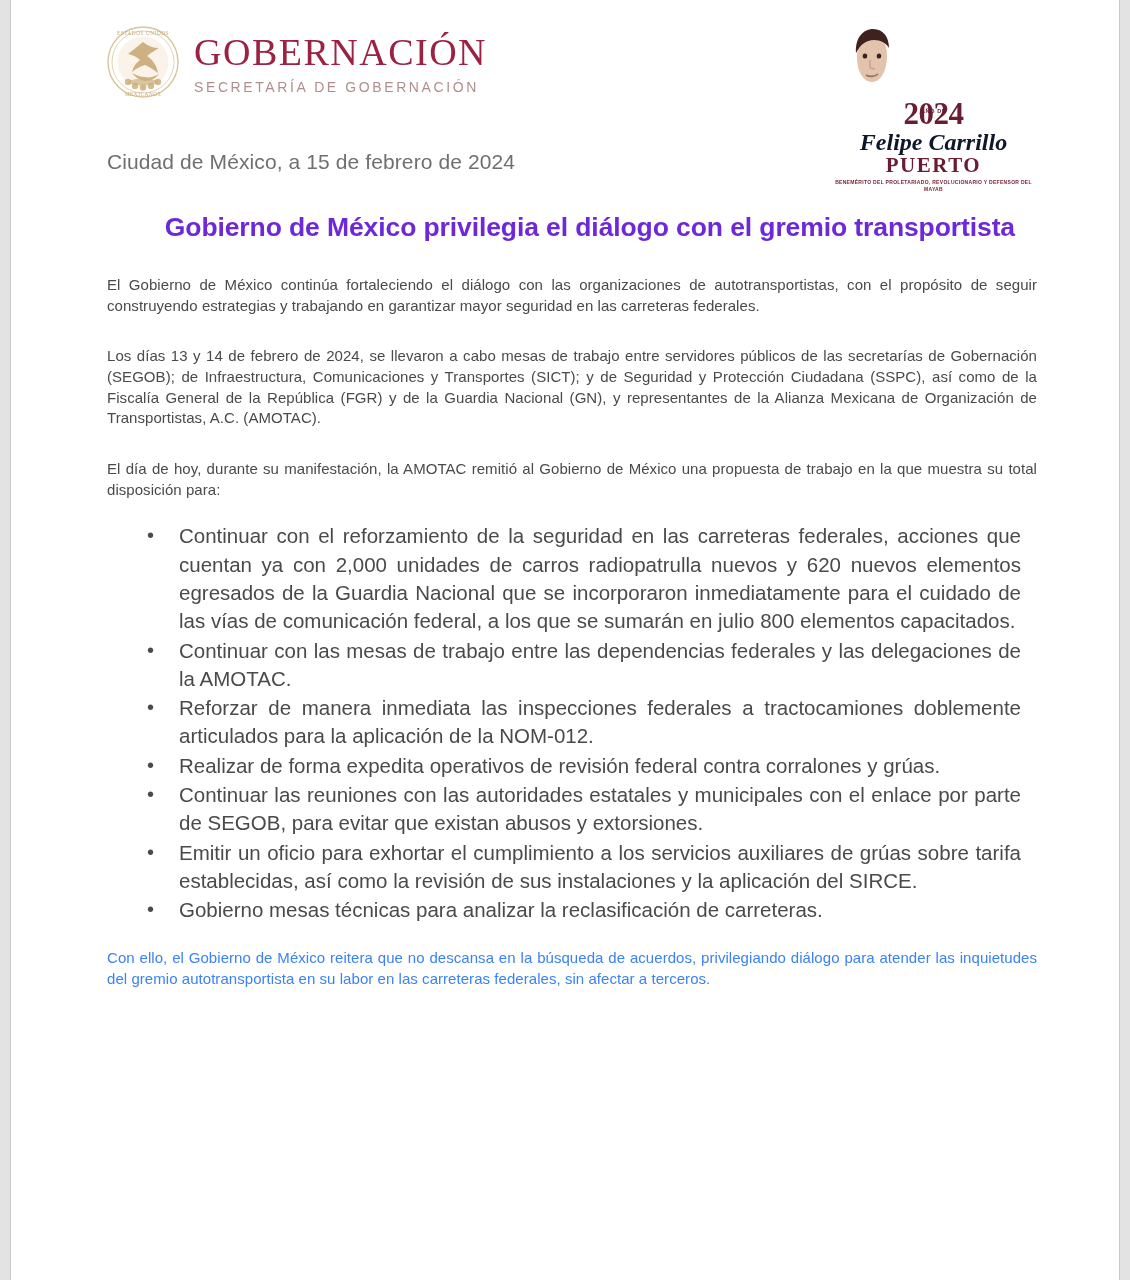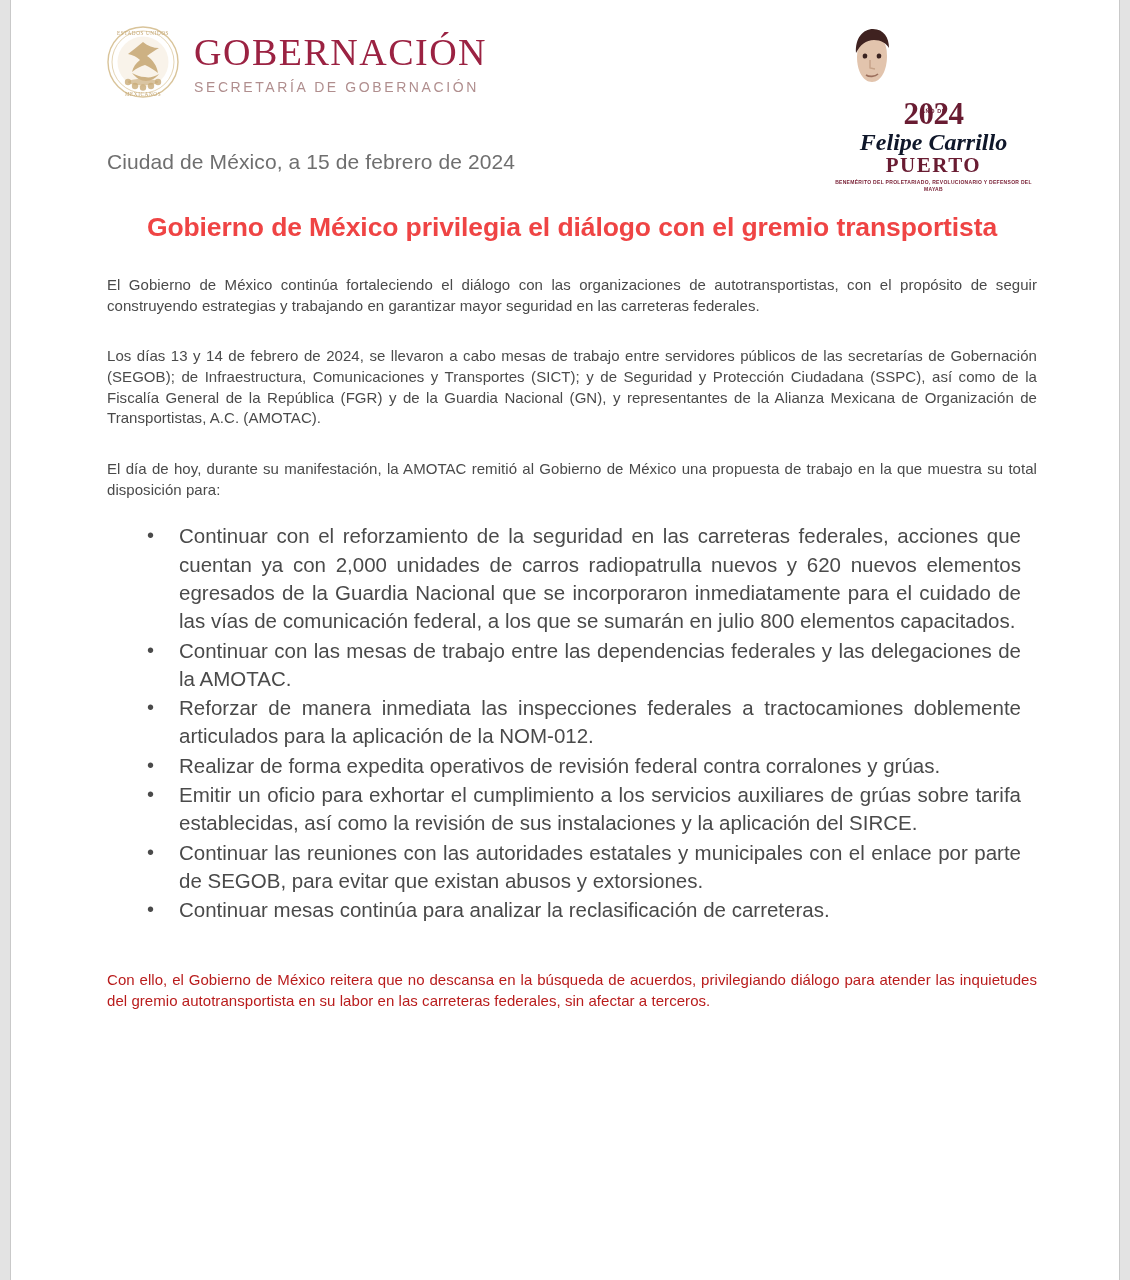--- a/index.html
+++ b/index.html
@@ -156,39 +156,39 @@
     padding: 0 82px 0 96px;
   }
   .dateline {
     font-size: 21px;
     color: #6f6f6f;
     margin-top: 10px;
     padding-right: 6px;
     letter-spacing: 0.1px;
   }
   .doc-title {
-    text-align: center;
+    text-align: right;
     font-size: 26.5px;
     font-weight: bold;
-    color: #ef4444;
+    color: #6d28d9;
     line-height: 1.32;
     margin: 36px 22px 16px 22px;
     letter-spacing: -0.1px;
   }
   p.para {
     text-align: justify;
     font-size: 15px;
     line-height: 1.38;
     color: #4a4a4a;
     margin: 30px 0 0 0;
     letter-spacing: 0.05px;
   }
   p.para.closing {
-    color: #b91c1c;
-    margin-top: 46px;
+    color: #3b82f6;
+    margin-top: 24px;
   }
   ul.bullets {
     list-style: none;
     margin: 22px 16px 0 0;
     padding: 0 0 0 72px;
   }
   ul.bullets li {
     position: relative;
     text-align: justify;
     font-size: 20.5px;
@@ -281,21 +281,21 @@
 
       <p class="para">El Gobierno de México continúa fortaleciendo el diálogo con las organizaciones de autotransportistas, con el propósito de seguir construyendo estrategias y trabajando en garantizar mayor seguridad en las carreteras federales.</p>
       <p class="para">Los días 13 y 14 de febrero de 2024, se llevaron a cabo mesas de trabajo entre servidores públicos de las secretarías de Gobernación (SEGOB); de Infraestructura, Comunicaciones y Transportes (SICT); y de Seguridad y Protección Ciudadana (SSPC), así como de la Fiscalía General de la República (FGR) y de la Guardia Nacional (GN), y representantes de la Alianza Mexicana de Organización de Transportistas, A.C. (AMOTAC).</p>
       <p class="para">El día de hoy, durante su manifestación, la AMOTAC remitió al Gobierno de México una propuesta de trabajo en la que muestra su total disposición para:</p>
 
       <ul class="bullets">
         <li>Continuar con el reforzamiento de la seguridad en las carreteras federales, acciones que cuentan ya con 2,000 unidades de carros radiopatrulla nuevos y 620 nuevos elementos egresados de la Guardia Nacional que se incorporaron inmediatamente para el cuidado de las vías de comunicación federal, a los que se sumarán en julio 800 elementos capacitados.</li>
         <li>Continuar con las mesas de trabajo entre las dependencias federales y las delegaciones de la AMOTAC.</li>
         <li>Reforzar de manera inmediata las inspecciones federales a tractocamiones doblemente articulados para la aplicación de la NOM-012.</li>
         <li>Realizar de forma expedita operativos de revisión federal contra corralones y grúas.</li>
+        <li>Continuar las reuniones con las autoridades estatales y municipales con el enlace por parte de SEGOB, para evitar que existan abusos y extorsiones.</li>
         <li>Emitir un oficio para exhortar el cumplimiento a los servicios auxiliares de grúas sobre tarifa establecidas, así como la revisión de sus instalaciones y la aplicación del SIRCE.</li>
-        <li>Continuar las reuniones con las autoridades estatales y municipales con el enlace por parte de SEGOB, para evitar que existan abusos y extorsiones.</li>
-        <li>Continuar mesas continúa para analizar la reclasificación de carreteras.</li>
+        <li>Gobierno mesas técnicas para analizar la reclasificación de carreteras.</li>
       </ul>
 
       <p class="para closing">Con ello, el Gobierno de México reitera que no descansa en la búsqueda de acuerdos, privilegiando diálogo para atender las inquietudes del gremio autotransportista en su labor en las carreteras federales, sin afectar a terceros.</p>
     </div>
   </div>
 </div>
 
 </body></html>

